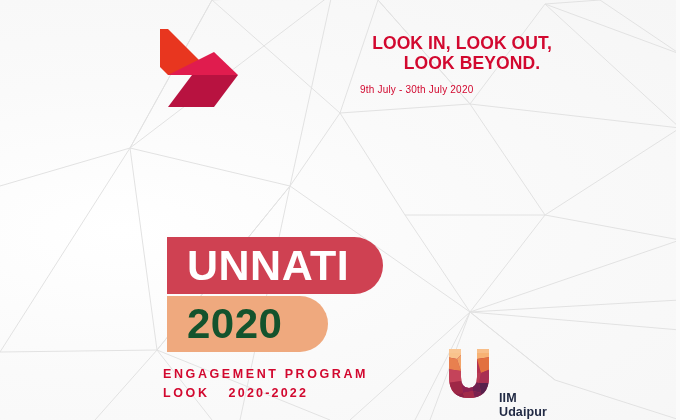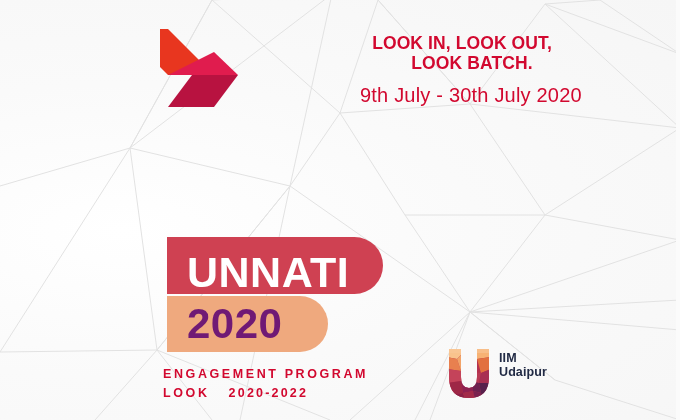--- a/index.html
+++ b/index.html
@@ -43,55 +43,55 @@
     line-height:20px;
     letter-spacing:0.1px;
     white-space:nowrap;
     text-align:center;
   }
   .headline .l1{display:block;margin-left:-8px;}
   .headline .l2{display:block;margin-left:12px;}
   #event-dates{
     margin-top:11px;
     color:#d2082f;
-    font-size:20px;
+    font-size:10px;
     font-weight:normal;
     letter-spacing:0.2px;
     white-space:nowrap;
     text-align:left;
     margin-left:-6px;
   }
 
   
   #title-bar-unnati{
     position:absolute;
     left:167px;top:237px;
     width:216px;height:57px;
     background:#cf4152;
     border-radius:0 29px 29px 0;
-    display:flex;align-items:flex-end;
+    display:flex;align-items:center;
   }
   #title-bar-unnati .bar-text{
     color:#ffffff;
     font-size:43px;
     font-weight:bold;
     letter-spacing:0.5px;
     margin-left:20px;
     line-height:1;
   }
   #title-bar-year{
     position:absolute;
     left:167px;top:296px;
     width:161px;height:56px;
     background:#efa97e;
     border-radius:0 28px 28px 0;
     display:flex;align-items:center;
   }
   #title-bar-year .bar-text{
-    color:#701a75;
+    color:#14532d;
     font-size:42px;
     font-weight:bold;
     letter-spacing:0.5px;
     margin-left:20px;
     line-height:1;
   }
 
   
   #subtitle-block{
     position:absolute;
@@ -117,21 +117,21 @@
   #iim-u-mark{width:44px;height:52px;display:block;}
   #iim-wordmark{
     margin-left:8px;
     margin-top:4px;
     color:#222b45;
     font-weight:bold;
     font-size:12.5px;
     line-height:14px;
     letter-spacing:0.1px;
   }
-  #iim-wordmark .w1{display:block;}
+  #iim-wordmark .w1{display:block;margin-top:40px;}
   #iim-wordmark .w2{display:block;}
 </style>
 </head>
 <body>
 
 <div id="poster">
 
   <svg id="netlines" viewBox="0 0 680 420" xmlns="http://www.w3.org/2000/svg">
     <g stroke="#e2e2e2" stroke-width="1" fill="none" shape-rendering="geometricPrecision">
       <path d="M130,148 L212,0"></path>
@@ -185,21 +185,21 @@
   <svg id="arrow-mark" viewBox="0 0 84 84" xmlns="http://www.w3.org/2000/svg">
     <polygon points="10,2 10,48 56,48" fill="#e8361f"></polygon>
     <polygon points="10,48 56,48 80,48 56,25" fill="#e01c4e"></polygon>
     <polygon points="10,80 56,80 80,48 34,48" fill="#b81240"></polygon>
     <polygon points="2,2 10,2 10,48 2,40" fill="#e8361f"></polygon>
   </svg>
 
   <div id="headline-block">
     <div class="headline">
       <span class="l1">LOOK IN, LOOK OUT,</span>
-      <span class="l2">LOOK BATCH.</span>
+      <span class="l2">LOOK BEYOND.</span>
     </div>
     <div id="event-dates">9th July - 30th July 2020</div>
   </div>
 
   <div id="title-bar-unnati">
     <span class="bar-text">UNNATI</span>
   </div>
 
   <div id="title-bar-year">
     <span class="bar-text">2020</span>

